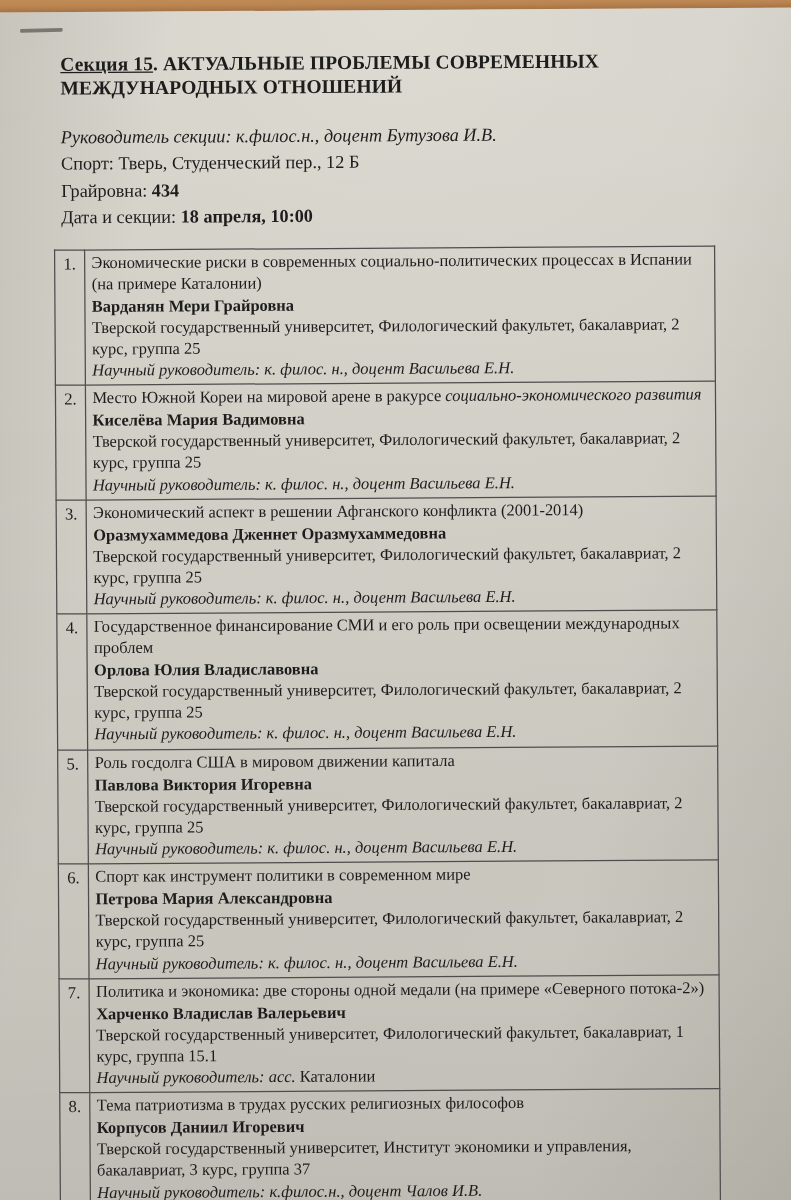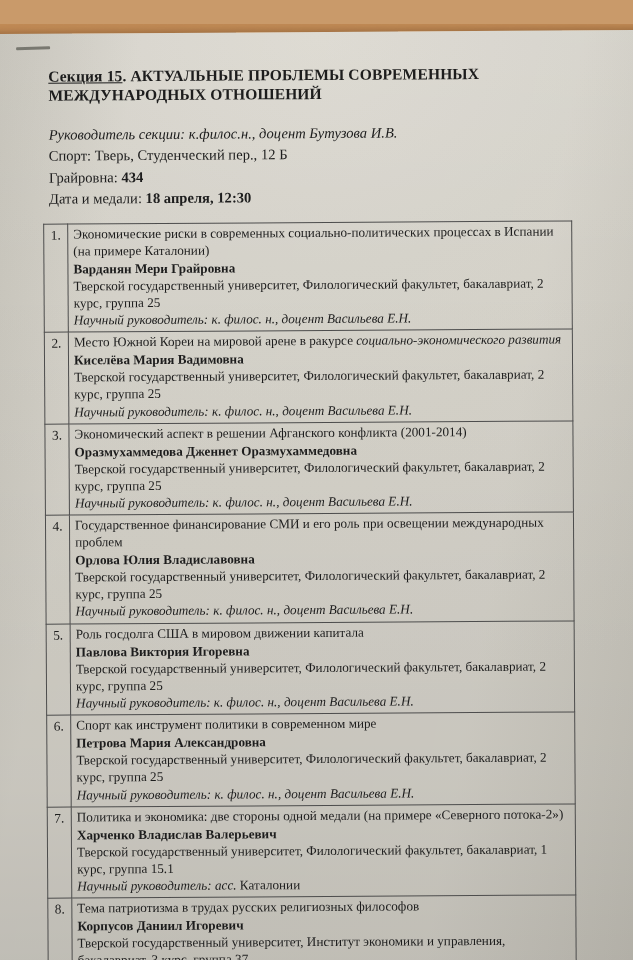--- a/index.html
+++ b/index.html
@@ -14,21 +14,20 @@
     font-family: "Liberation Serif", "DejaVu Serif", serif;
     position: relative;
   }
 
   
   #photo-scene {
     position: absolute;
     inset: 0;
     background: linear-gradient(180deg, #c08a55 0%, #cf9e73 55%, #d8b394 100%);
     overflow: hidden;
-    margin-top: 24px;
   }
 
   
   #paper-sheet {
     position: absolute;
     left: -6px;
     top: 8px;
     width: 648px;
     height: 960px;
     background:
@@ -142,21 +141,21 @@
     <div id="stray-mark"></div>
 
     <div id="content">
 
       <h1 id="doc-title"><span class="sec-no">Секция 15</span><span>. АКТУАЛЬНЫЕ ПРОБЛЕМЫ СОВРЕМЕННЫХ МЕЖДУНАРОДНЫХ ОТНОШЕНИЙ</span></h1>
 
       <div id="info-block">
         <div class="info-line italic">Руководитель секции: к.филос.н., доцент Бутузова И.В.</div>
         <div class="info-line"><span>Спорт: </span><span>Тверь, Студенческий пер., 12 Б</span></div>
         <div class="info-line"><span>Грайровна: </span><b>434</b></div>
-        <div class="info-line"><span>Дата и медали: </span><b>18 апреля, 12:30</b></div>
+        <div class="info-line"><span>Дата и секции: </span><b>18 апреля, 10:00</b></div>
       </div>
 
       <table id="talks-table">
         <tbody>
 
           <tr>
             <td class="num">1.</td>
             <td>
               <div class="talk-title"><span>Экономические риски в современных социально-политических процессах в Испании (на примере Каталонии)</span><span class="it"></span></div>
               <div class="talk-author">Варданян Мери Грайровна</div>

